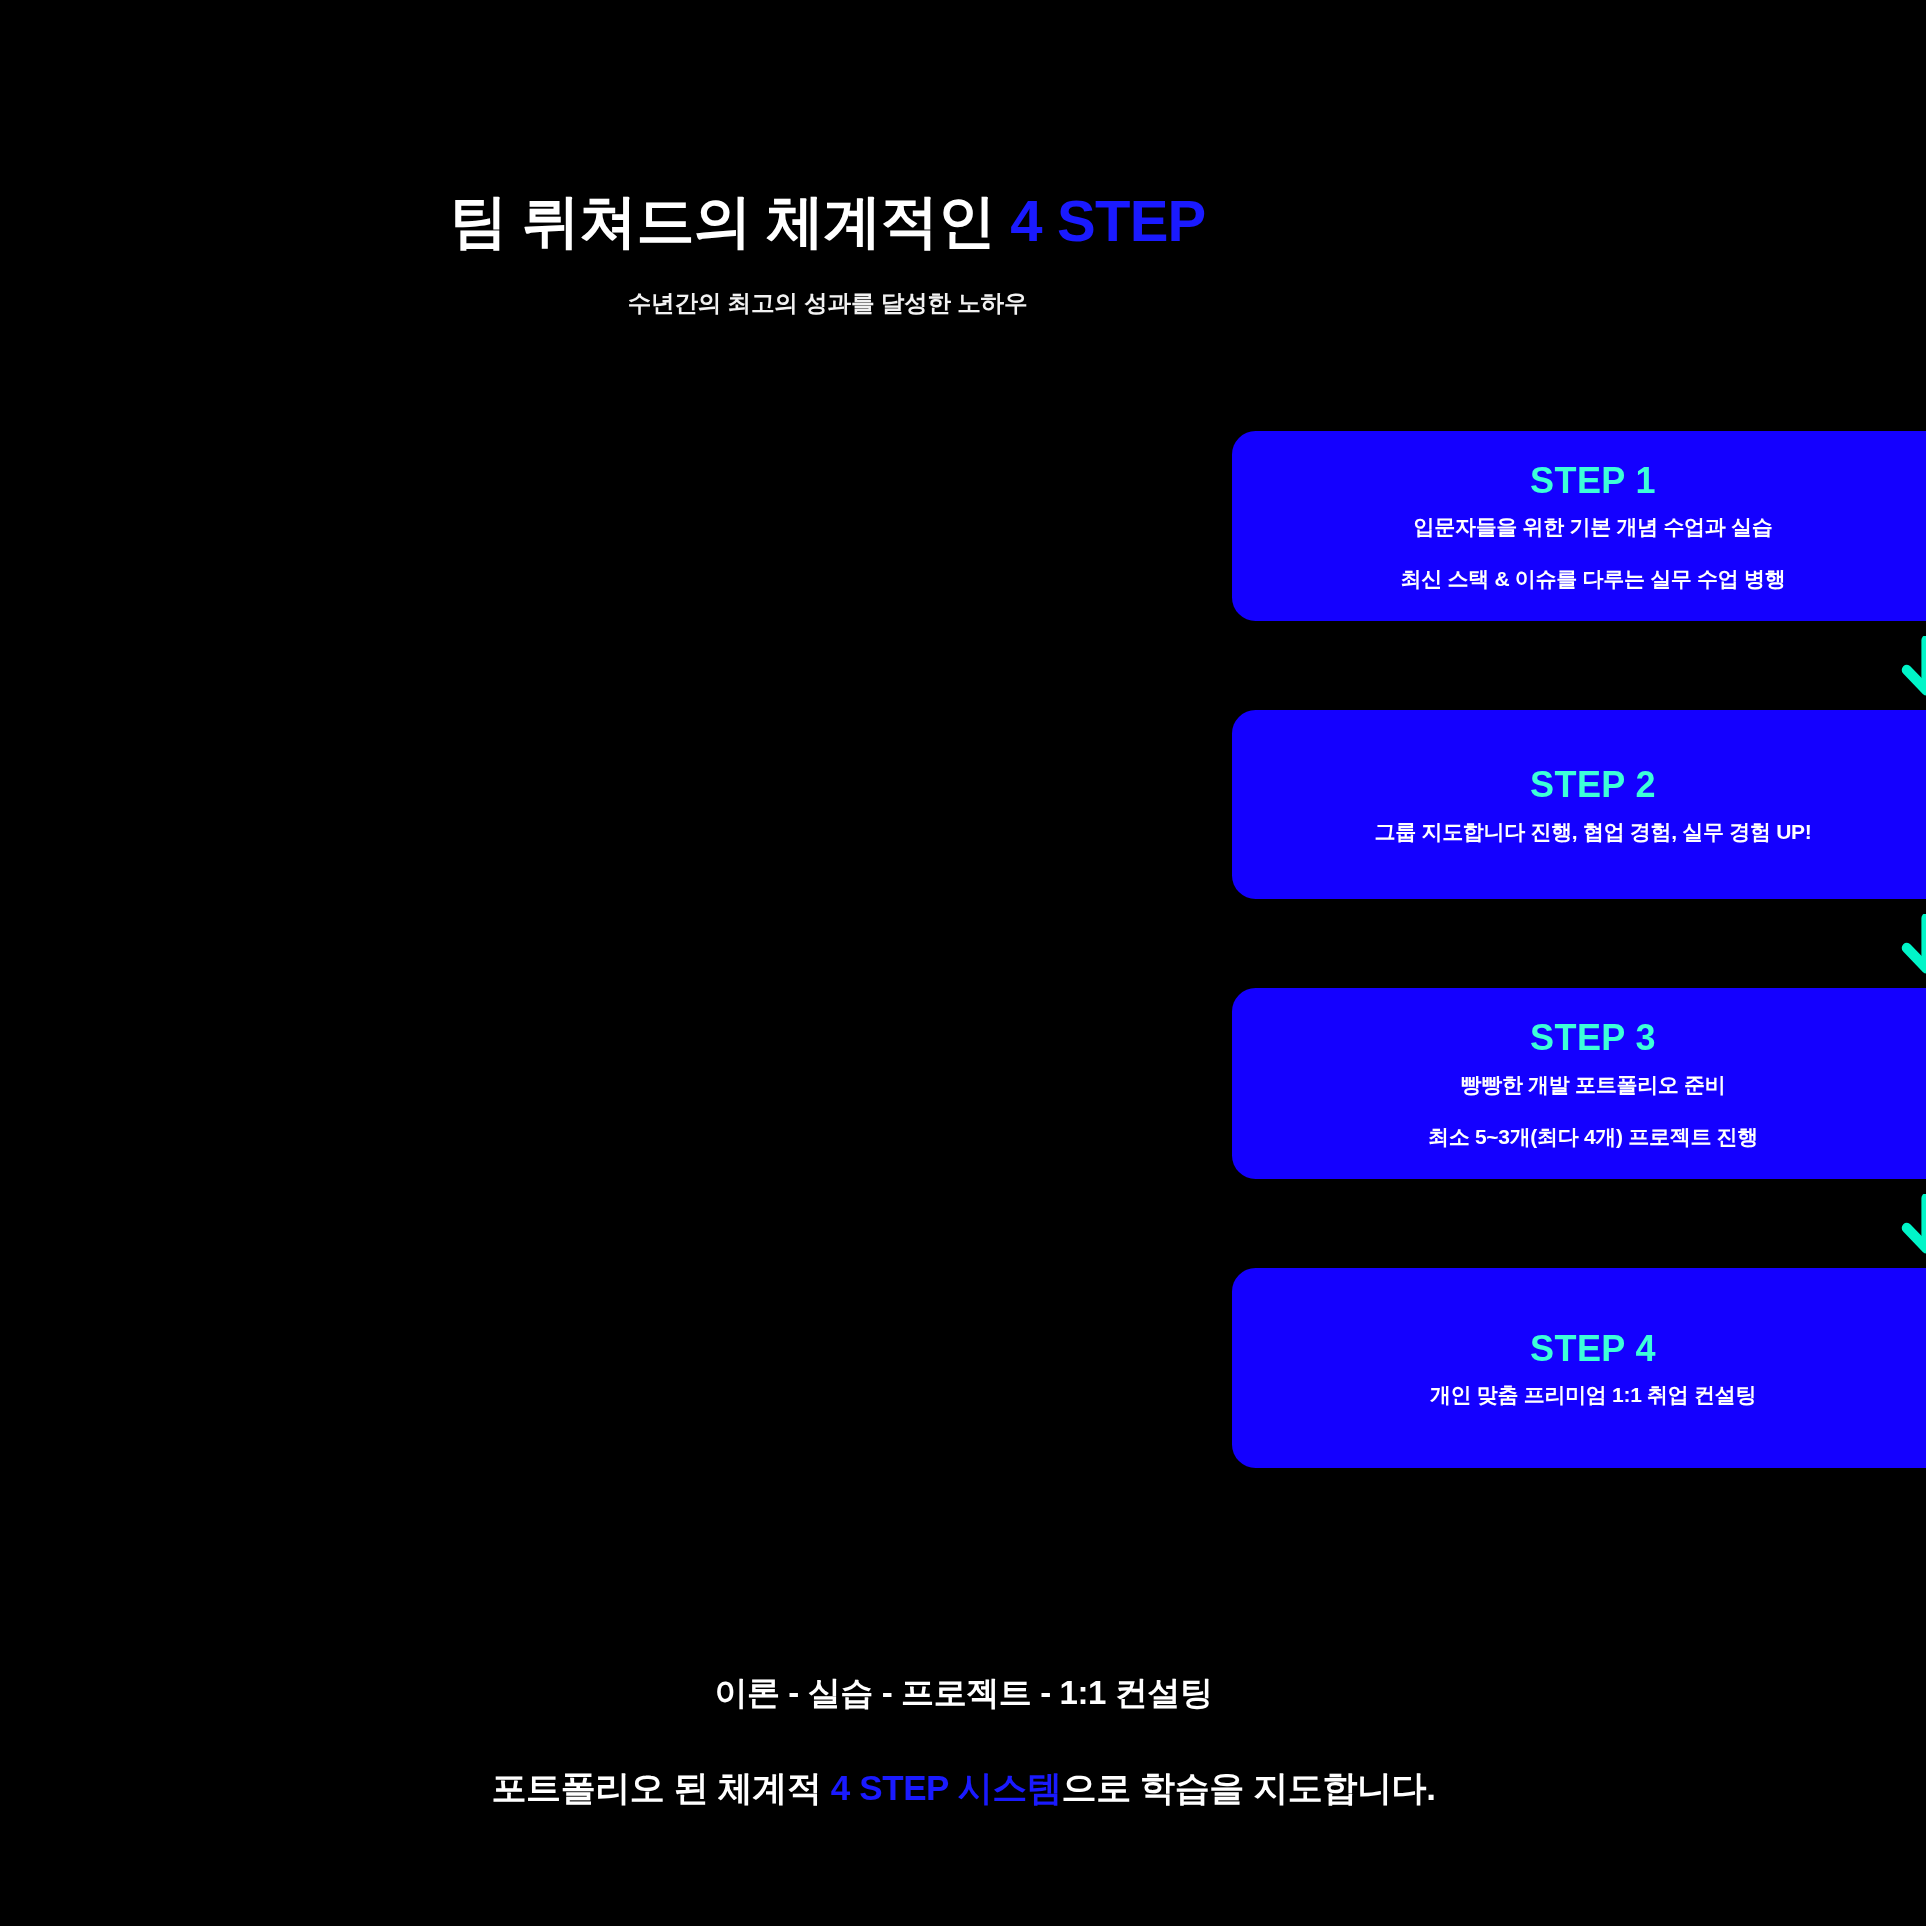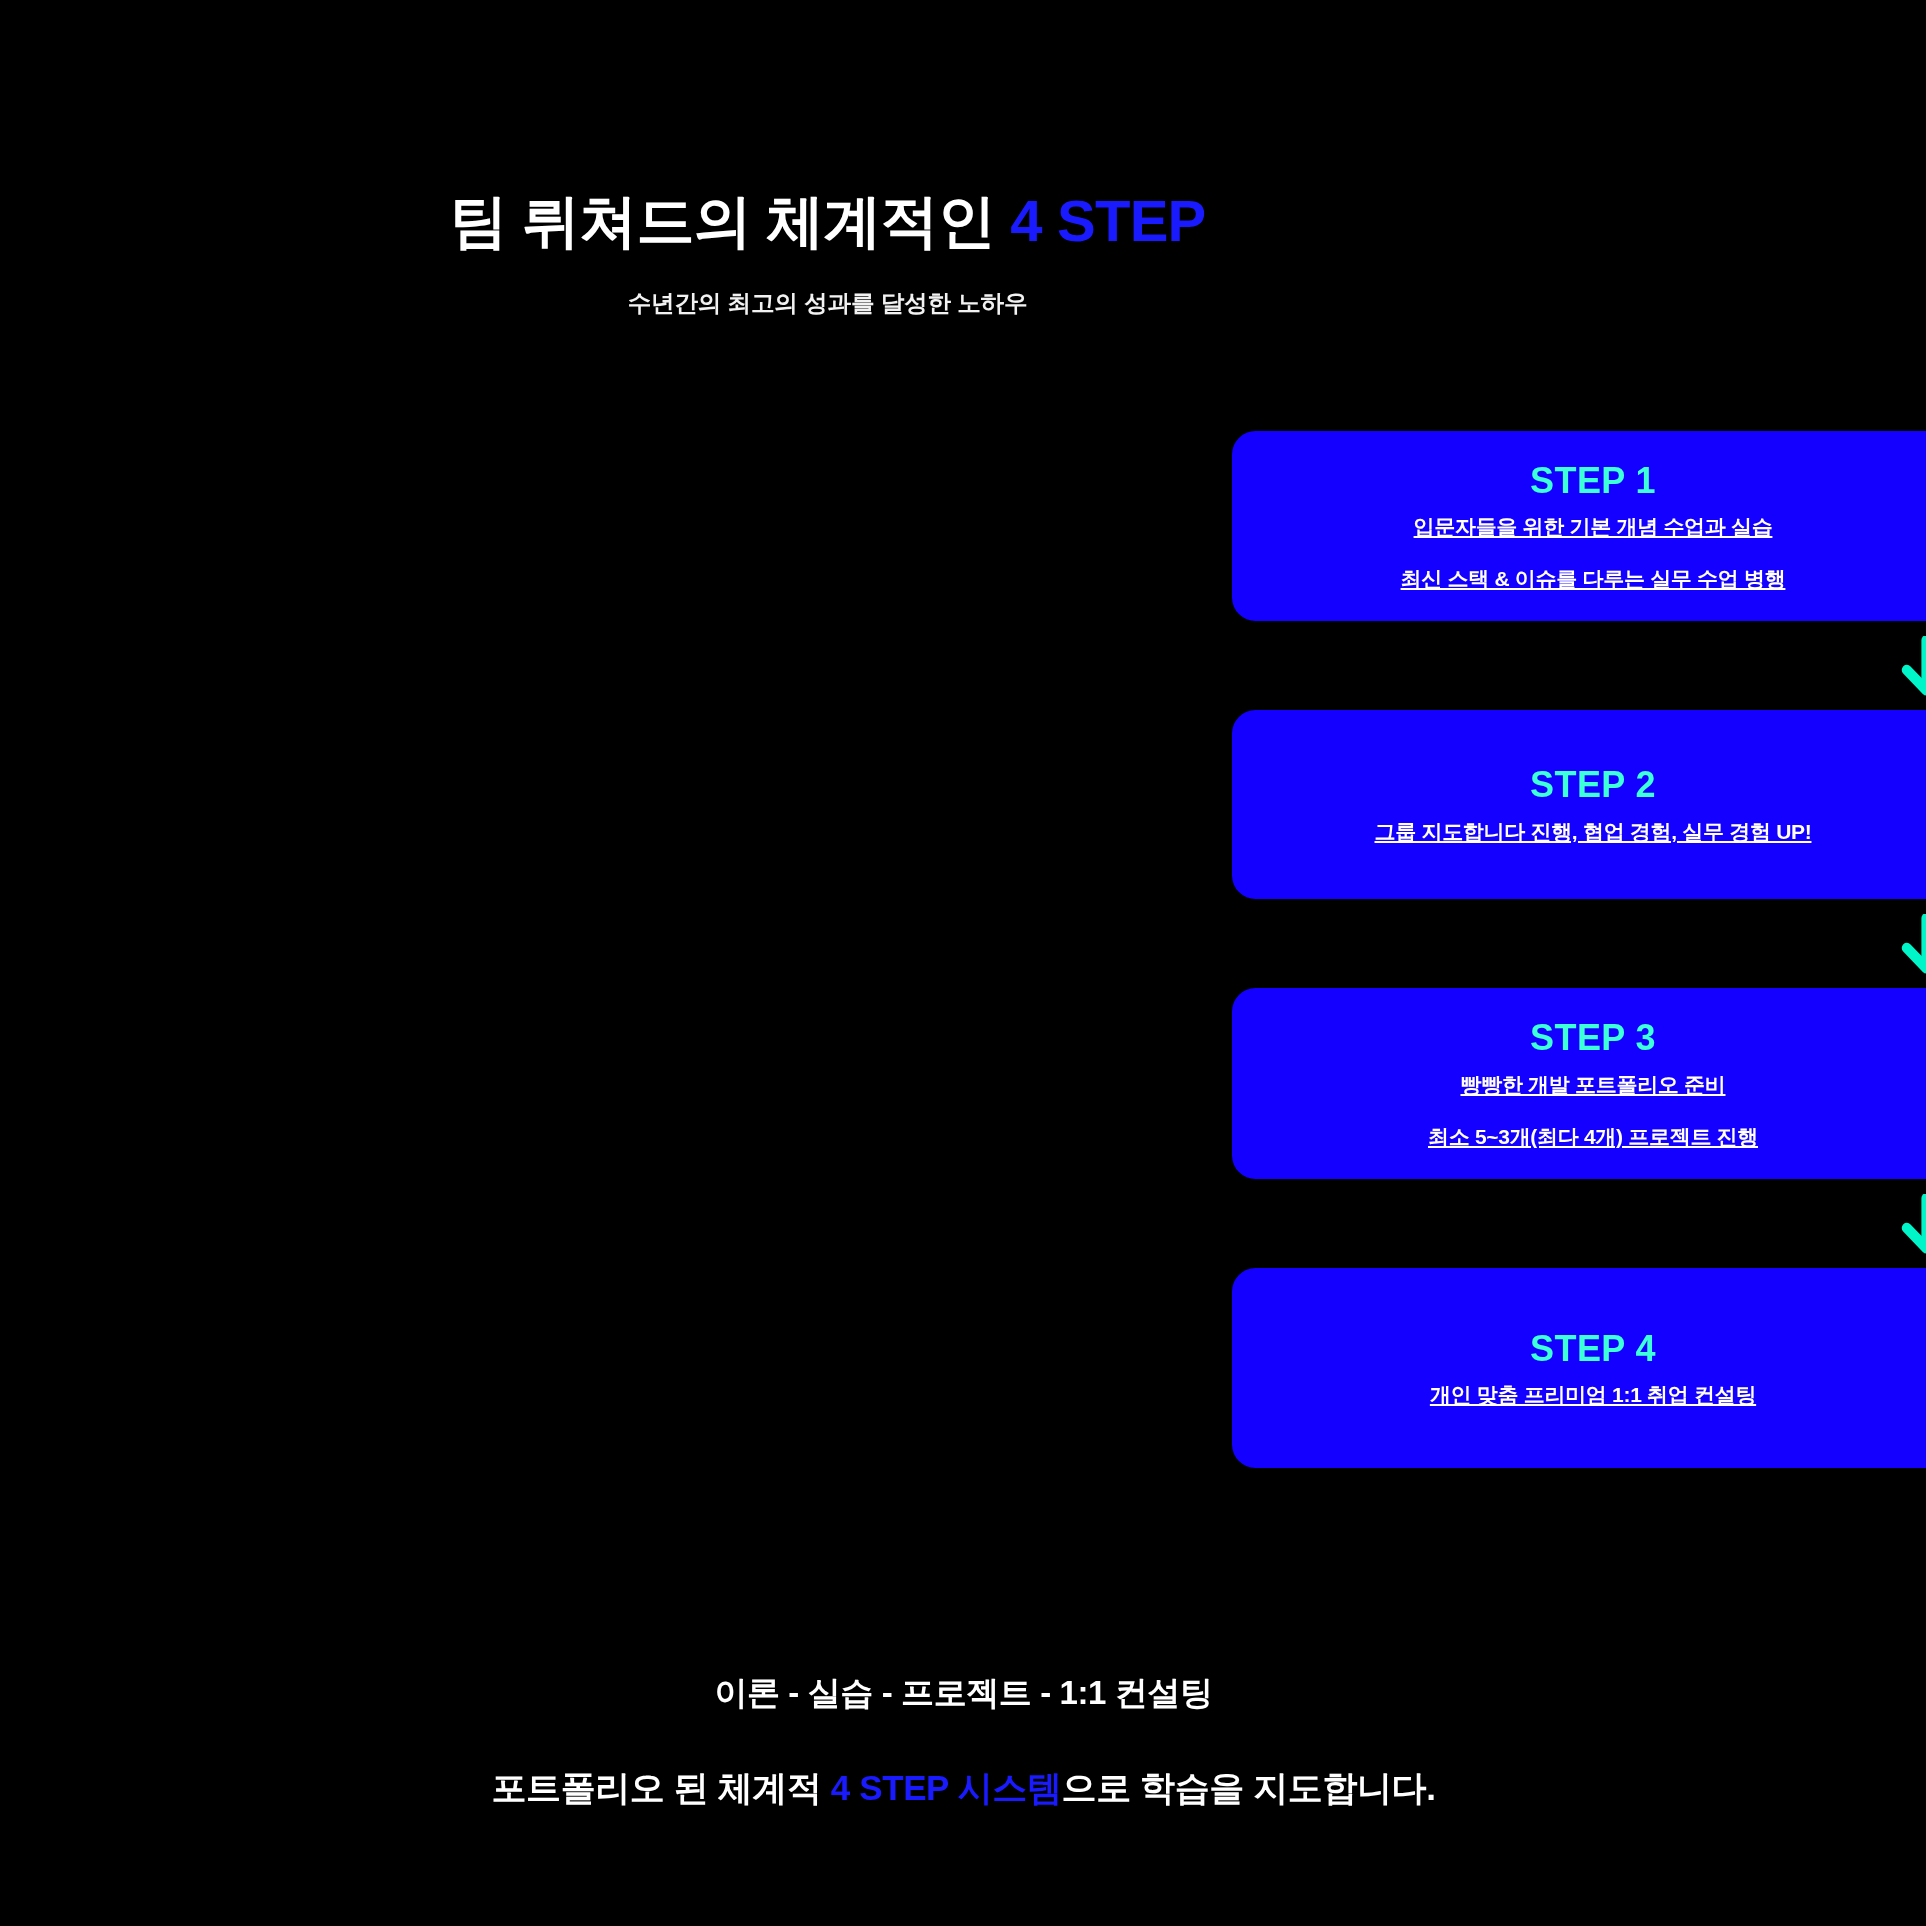--- a/index.html
+++ b/index.html
@@ -88,21 +88,20 @@
     color: #3dffd8;
     letter-spacing: 0.4px;
     line-height: 1.1;
     margin: 0 0 7.9px 0;
   }
   .step-lines {
     display: flex;
     flex-direction: column;
     gap: 27px;
     margin-top: 6px;
-    text-decoration: underline;
   }
   .step-line {
     font-size: 21px;
     font-weight: 700;
     color: #ffffff;
     letter-spacing: -0.3px;
     line-height: 1.2;
     white-space: nowrap;
   }
 

